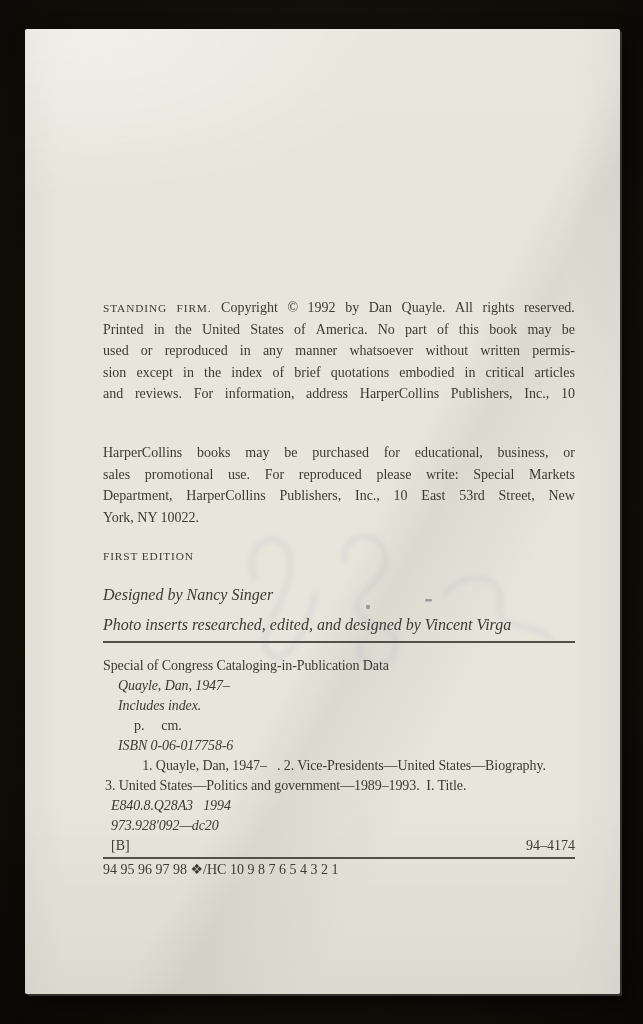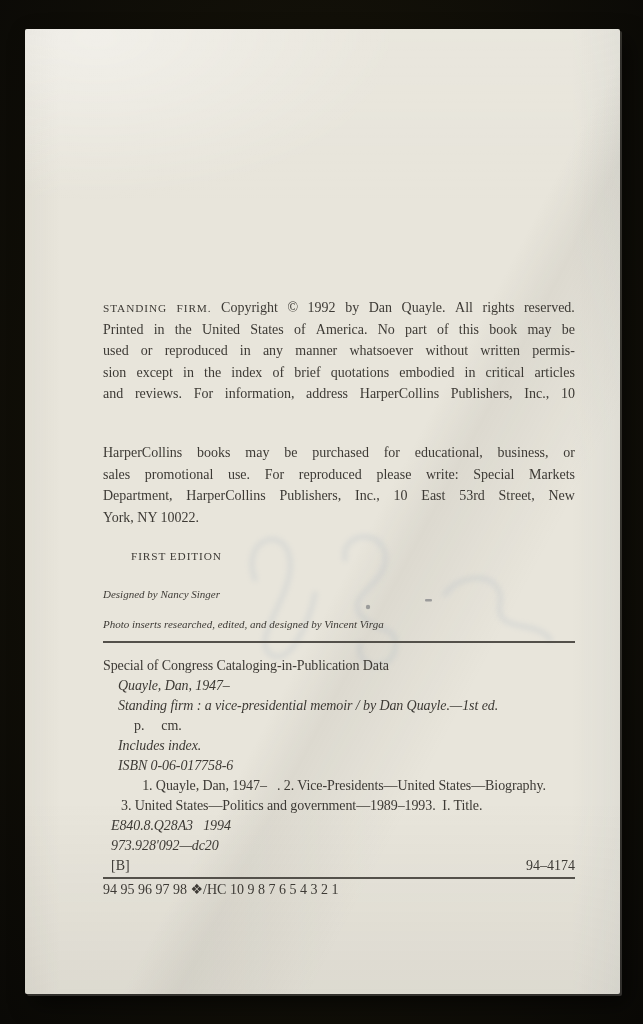--- a/index.html
+++ b/index.html
@@ -23,25 +23,25 @@
       linear-gradient(to right, rgba(95,92,84,0.05), rgba(0,0,0,0) 6%, rgba(0,0,0,0) 92%, rgba(150,160,165,0.10));
   }
   .textblock{
     position:absolute;left:78px;top:0;width:472px;height:100%;
     color:#3d3a35;font-size:14px;
   }
   .sectionabs{position:absolute;left:0;width:100%;}
   .jline{height:21.5px;line-height:21.5px;white-space:nowrap;}
   .flexed{display:flex;justify-content:space-between;align-items:baseline;}
   .sc{font-size:11.3px;letter-spacing:0.9px;}
-  .edition{font-size:11.3px;letter-spacing:0.9px;line-height:20px;margin-left:28px;}
-  .ital{font-style:italic;font-size:11px;line-height:21px;}
+  .edition{font-size:11.3px;letter-spacing:0.9px;line-height:20px;}
+  .ital{font-style:italic;font-size:16px;line-height:21px;}
   .rule{height:1.5px;background:#53504a;width:100%;}
   .cipline{line-height:20px;height:20px;white-space:nowrap;letter-spacing:-0.1px;}
-  .i2{padding-left:2px;margin-left:16px;}  .i8{padding-left:8px;font-style:italic;}  .i10{padding-left:10px;text-align:center;}
+  .i2{padding-left:2px;}  .i8{padding-left:8px;font-style:italic;}  .i10{padding-left:10px;text-align:center;}
   .i15{padding-left:15px;font-style:italic;} .i31{padding-left:31px;}
   .catrow{display:flex;justify-content:space-between;line-height:20px;height:20px;}
   .catrow .bkt{padding-left:8px;}
   .rule2wrap{margin:1px 0 1px 0;}
   .printline{line-height:20px;height:20px;white-space:nowrap;}
   .showthrough{position:absolute;left:170px;top:470px;pointer-events:none;}
 </style>
 </head>
 <body>
 
@@ -170,23 +170,22 @@
     <div class="sectionabs edition" style="top:517px">FIRST EDITION</div>
 
     <div class="sectionabs ital" style="top:555px">Designed by Nancy Singer</div>
     <div class="sectionabs ital" style="top:585px">Photo inserts researched, edited, and designed by Vincent Virga</div>
 
     <div class="sectionabs rule" style="top:612px"></div>
 
     <div class="sectionabs" style="top:627px">
       <div class="cipline">Special of Congress Cataloging-in-Publication Data</div>
       <div class="cipline i15">Quayle, Dan, 1947–</div>
-      <div class="cipline i15">Standing firm : a vice-presidential memoir / by Dan Quayle.—1st ed.</div>
+      <div class="cipline i15">Includes index.</div>
       <div class="cipline i31">p.&nbsp;&nbsp;&nbsp;&nbsp;&nbsp;cm.</div>
-      <div class="cipline i15">Includes index.</div>
       <div class="cipline i15">ISBN 0-06-017758-6</div>
       <div class="cipline i10">1. Quayle, Dan, 1947–&nbsp;&nbsp;&nbsp;. 2. Vice-Presidents—United States—Biography.</div>
       <div class="cipline i2">3. United States—Politics and government—1989–1993.&nbsp; I. Title.</div>
       <div class="cipline i8">E840.8.Q28A3&nbsp;&nbsp;&nbsp;1994</div>
       <div class="cipline i8">973.928'092—dc20</div>
 
       <div class="catrow">
         <span class="bkt">[B]</span>
         <span>94–4174</span>
       </div>

